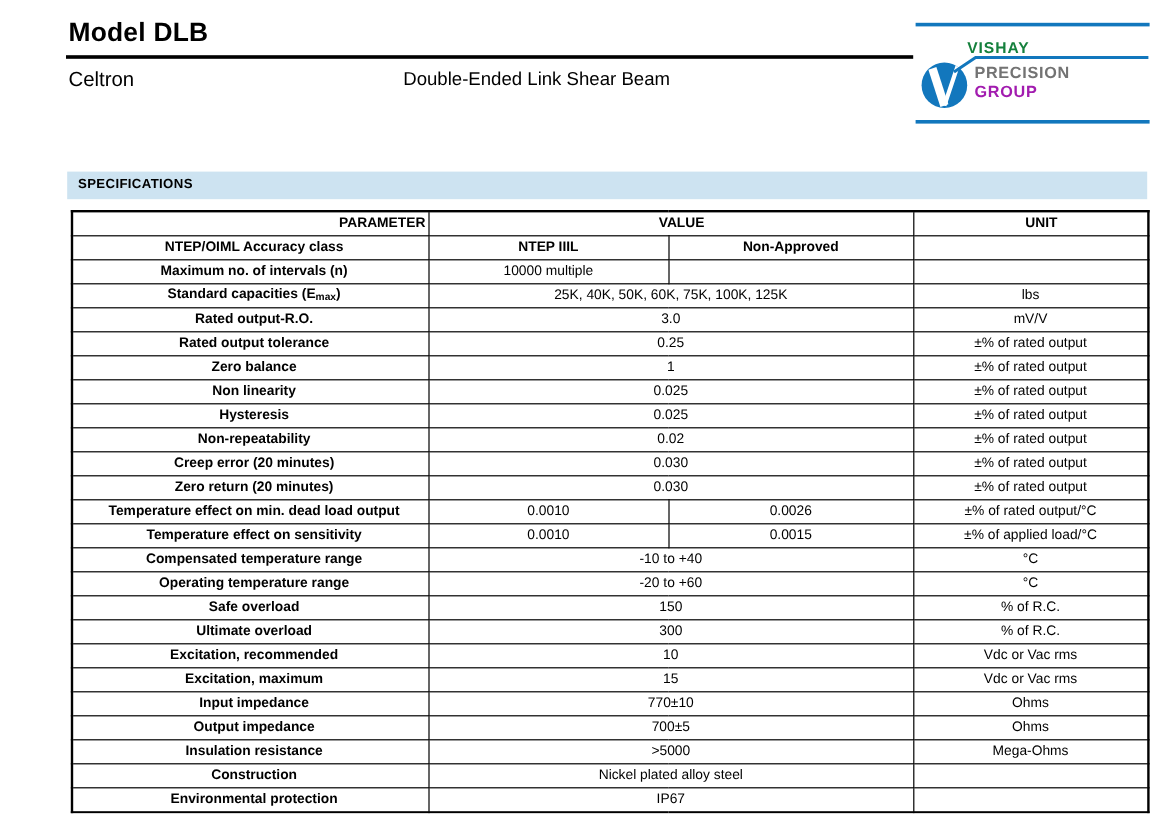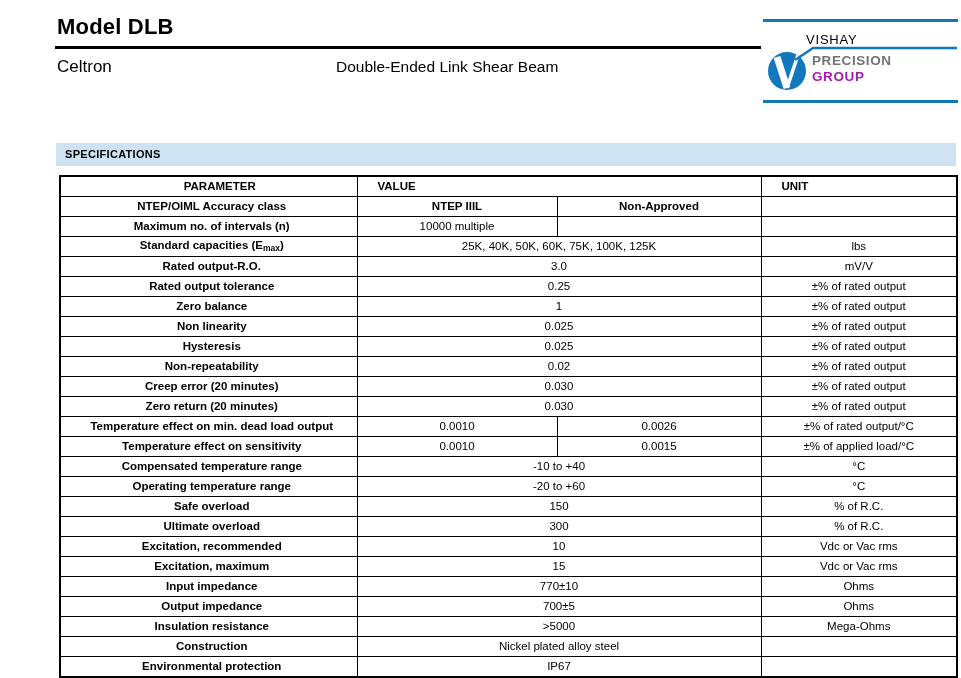--- a/index.html
+++ b/index.html
@@ -20,22 +20,22 @@
   }
   .product-subtitle {
     position:absolute; left:336px; top:58px; font-size:15.5px;
   }
   
   .logo-block { position:absolute; left:760px; top:8px; width:200px; height:110px; }
   .logo-line { position:absolute; left:3px; width:195px; height:3px; background:#1277bd; }
   .logo-line.top { top:11px; }
   .logo-line.bottom { top:92px; }
   .logo-vishay {
-    position:absolute; left:46px; top:24px; font-size:13px; font-weight:normal;
-    color:#000000; letter-spacing:0.8px;
+    position:absolute; left:46px; top:24px; font-size:13px; font-weight:bold;
+    color:#15803d; letter-spacing:0.8px;
   }
   .logo-precision {
     position:absolute; left:52px; top:45px; font-size:13.5px; font-weight:bold;
     color:#737373; letter-spacing:0.6px;
   }
   .logo-group {
     position:absolute; left:52px; top:61px; font-size:13.5px; font-weight:bold;
     color:#a21caf; letter-spacing:0.6px;
   }
   .logo-svg { position:absolute; left:0; top:0; }
@@ -49,22 +49,22 @@
   table.spec-table {
     position:absolute; left:59px; top:175px; width:897px;
     border-collapse:collapse; table-layout:fixed;
     font-size:11.5px; border:2px solid #000;
   }
   .spec-table th, .spec-table td {
     border:1px solid #000; height:19px; padding:0 2px;
     overflow:hidden; white-space:nowrap; vertical-align:middle;
     line-height:13px;
   }
-  .spec-table th { font-weight:bold; text-align:left;padding-left:20px; }
-  .spec-table th.h-param { text-align:center; padding-left:24px; }
+  .spec-table th { font-weight:bold; text-align:center;padding-left:20px; }
+  .spec-table th.h-param { text-align:right; padding-left:24px; }
   .spec-table td.param { font-weight:bold; text-align:center; padding-left:8px; }
   .spec-table td.val  { text-align:center; }
   .spec-table td.unit { text-align:center; }
   .spec-table td.bold { font-weight:bold;margin-left:36px; }
   sub { font-size:8.5px; vertical-align:-2px; }
 </style>
 </head>
 <body>
 
 <div class="page">

